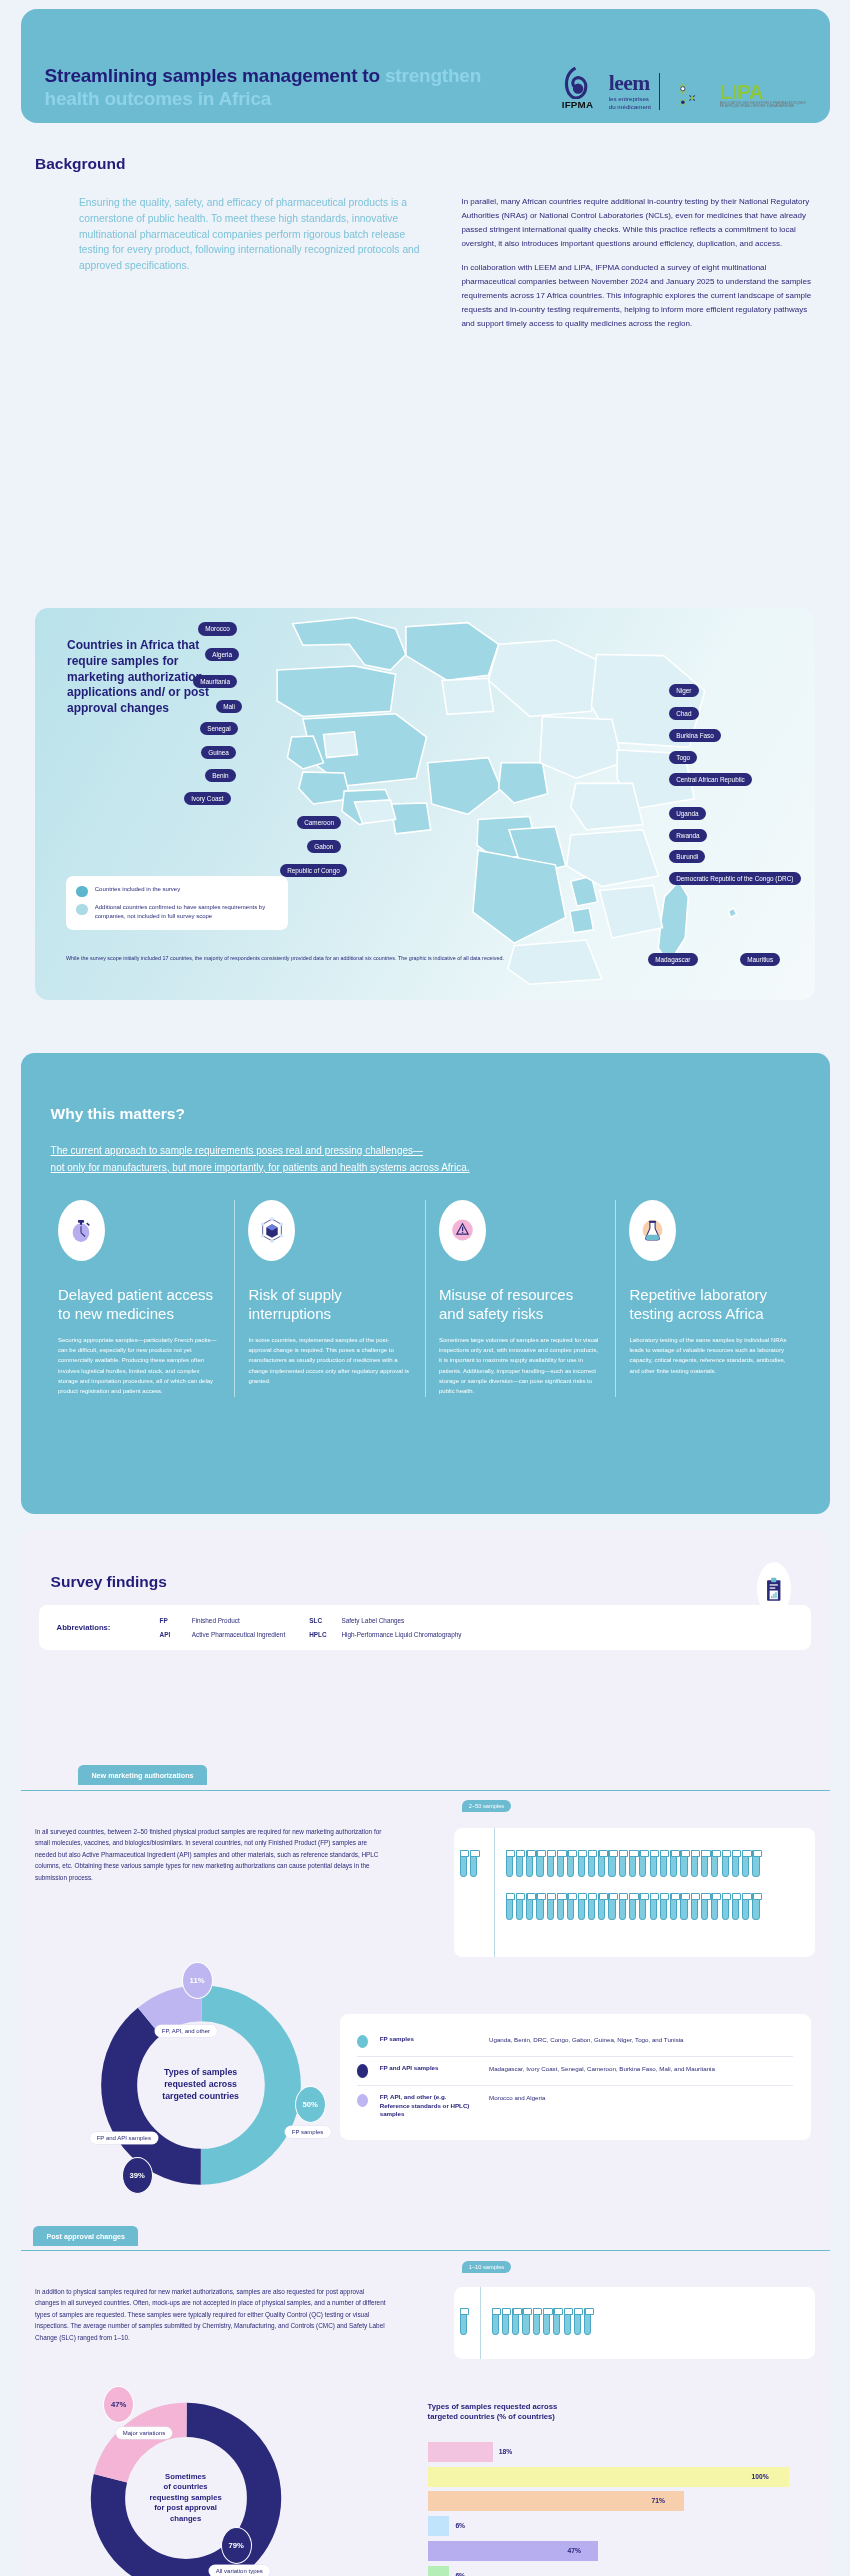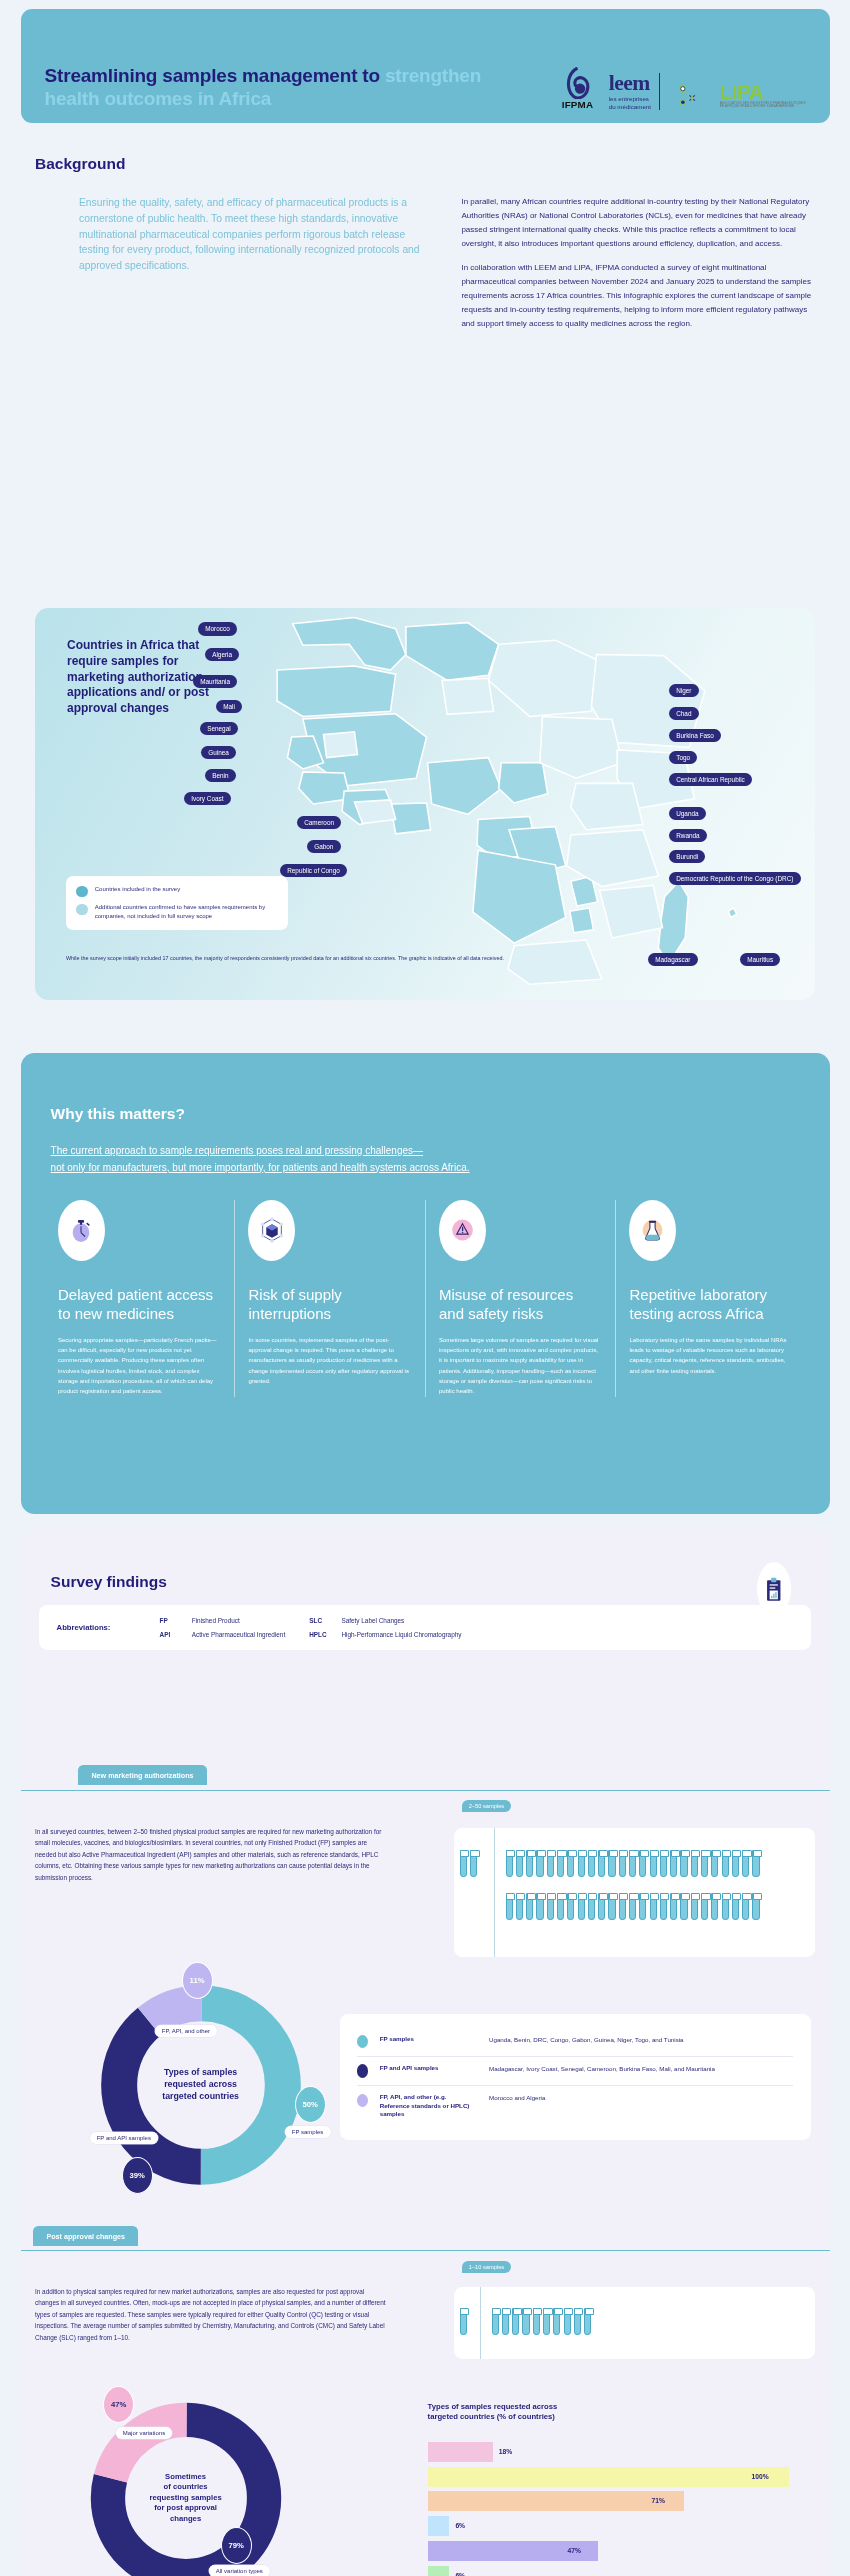--- a/index.html
+++ b/index.html
@@ -7,29 +7,29 @@
     width:850px; height:3890px; position:relative;
     background:#eef2f9;
     font-family:"Liberation Sans", sans-serif;
     color:#2b2a7a; overflow:hidden;
   }
   .page { position:relative; width:850px; height:3890px; background:#eef2f9; }
 
   
   .hero {
     position:absolute; left:20.6px; top:9.3px; width:809px; height:114px;
-    background:#6cbbd1; border-radius:11px;
+    background:#6cbbd1; border-radius:16px;
   }
   .hero-inner { display:flex; align-items:flex-end; justify-content:space-between;
     padding:0 24px 0 24px; height:100%; }
   .hero h1 { font-size:19px; line-height:1.22; font-weight:bold; color:#231d7a;
     letter-spacing:-0.2px; max-width:443px; padding-bottom:13.4px; }
   .hero h1 .lt { color:#8fd3e8; }
   .logos { display:flex; align-items:flex-end; gap:15.5px; padding-bottom:13.4px; }
-  .logo-ifpma { display:flex; flex-direction:column; align-items:center; gap:0; }
+  .logo-ifpma { display:flex; flex-direction:column; align-items:flex-start; gap:0; }
   .ifpma-mark { width:27px; height:32px; }
   .ifpma-text { font-size:9.8px; font-weight:bold; color:#111; letter-spacing:0.2px; }
   .logo-leem { display:flex; flex-direction:column; align-items:flex-start;
       border-right:0.5px solid #2b2a7a; padding-right:8.2px; }
   .leem-word { font-size:21.6px; font-weight:bold; color:#2b2a7a; line-height:0.95;
       letter-spacing:-0.5px; font-family:"Liberation Serif", serif; }
   .leem-sub { font-size:6.2px; color:#2b2a7a; line-height:1.15; margin-top:1px; }
   .logo-lipa { display:flex; align-items:center; gap:21px; }
   .lipa-word { font-size:20.6px; font-weight:bold; color:#8cc63e; line-height:0.9;
       letter-spacing:-0.5px; }

